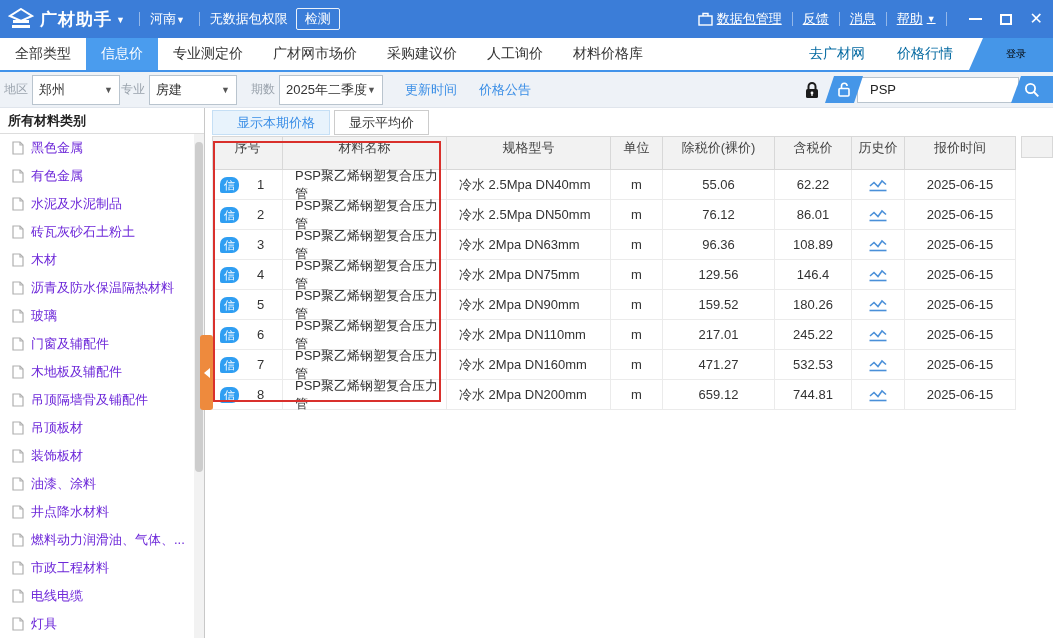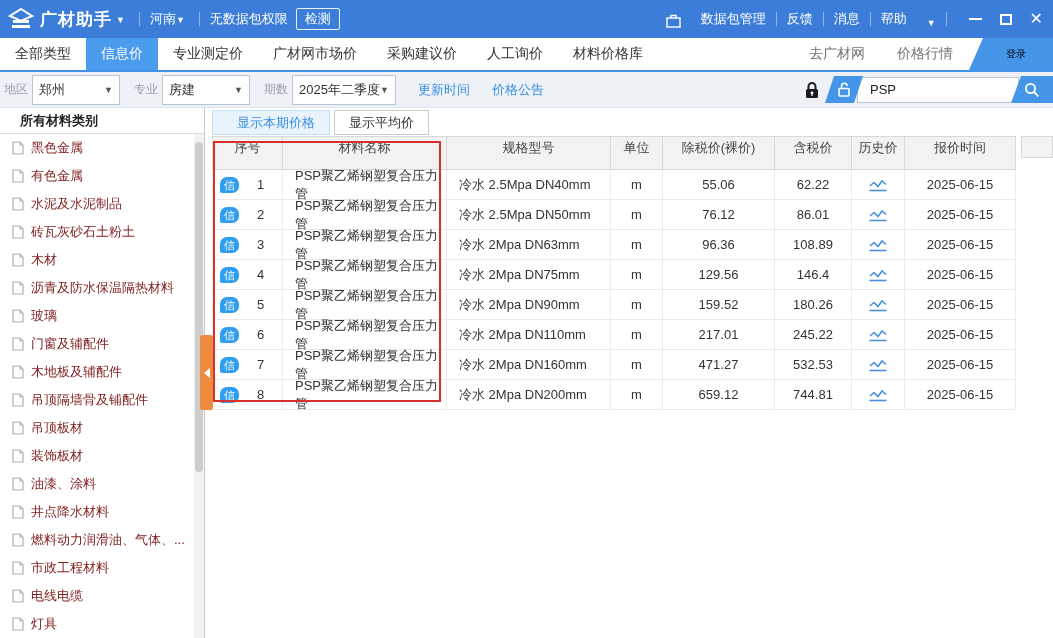--- a/index.html
+++ b/index.html
@@ -7,53 +7,53 @@
   .app{position:relative;width:1053px;height:638px;overflow:hidden;background:#fff;}
 
   
   .topbar{height:38px;background:#3b7dd8;display:flex;align-items:center;color:#fff;padding:0 10px 0 8px;}
   .brand{font-size:17px;font-weight:bold;margin:0 4px 0 6px;letter-spacing:1px;}
   .caret{font-size:9px;margin:2px 4px 0 0;}
   .tb-sep{width:1px;height:14px;background:rgba(255,255,255,.45);margin:0 10px;}
   .tb-text{font-size:13px;}
   .check-btn{font-size:13px;border:1px solid rgba(255,255,255,.9);padding:1px 8px;margin-left:8px;border-radius:2px;cursor:pointer;}
   .tb-right{margin-left:auto;display:flex;align-items:center;}
-  .tb-item{font-size:13px;display:flex;align-items:flex-end;gap:20px;}
+  .tb-item{font-size:13px;display:flex;align-items:center;gap:4px;text-decoration:underline;}
   .win-btns{display:flex;align-items:center;gap:18px;margin-left:12px;}
   .win-min{width:13px;height:2px;background:#fff;}
   .win-max{width:12px;height:11px;border:2px solid #fff;}
   .win-close{font-size:16px;line-height:1;}
 
   
   .navbar{height:34px;background:#fff;display:flex;align-items:stretch;border-bottom:2px solid #4293ea;}
   .nav-item{font-size:14px;color:#333;display:flex;align-items:center;padding:0 15px;cursor:pointer;}
   .nav-active{background:#4a9cee;color:#fff;}
   .nav-right{margin-left:auto;display:flex;align-items:stretch;}
-  .nav-link{font-size:14px;color:#737373;display:flex;align-items:center;padding:0 16px;cursor:pointer;}
+  .nav-link{font-size:14px;color:#0369a1;display:flex;align-items:center;padding:0 16px;cursor:pointer;}
   .login-btn{width:84px;background:#4596e8;color:#000000;font-size:10px;display:flex;align-items:center;justify-content:center;clip-path:polygon(14px 0,100% 0,100% 100%,0 100%);padding-left:10px;cursor:pointer;}
 
   
   .filterbar{height:36px;background:#eef2f7;display:flex;align-items:center;border-bottom:1px solid #e0e5ec;}
   .f-label{font-size:12px;color:#9aa3ad;margin:0 4px;}
   .f-select{height:30px;background:#fff;border:1px solid #b9c4ce;display:flex;align-items:center;justify-content:space-between;font-size:13px;color:#333;padding:0 6px;cursor:pointer;}
   .f-select .caret{color:#555;margin:0;}
   .w88{width:88px;} .w104{width:104px;}
   .f-link{font-size:13px;color:#3a8ee6;margin-left:22px;cursor:pointer;}
   .search-zone{margin-left:auto;display:flex;align-items:center;height:36px;}
   .lock-black{margin-right:5px;display:flex;align-items:center;}
   .para{width:38px;height:27px;background:#4596e8;display:flex;align-items:center;justify-content:center;}
   .para-lock{clip-path:polygon(9px 0,100% 0,calc(100% - 9px) 100%,0 100%);margin-right:-6px;position:relative;z-index:2;}
   .search-input{width:162px;height:26px;border:1px solid #b9c4ce;background:#fff;font-size:13px;color:#222;padding:0 6px 0 12px;outline:none;}
   .para-search{width:42px;clip-path:polygon(10px 0,100% 0,100% 100%,0 100%);margin-left:-8px;cursor:pointer;}
 
   
   .body-row{display:flex;height:530px;position:relative;}
   .sidebar{width:205px;border-right:1px solid #c8c8c8;position:relative;background:#fff;overflow:hidden;}
-  .side-title{height:26px;line-height:26px;font-size:13px;font-weight:bold;color:#222;padding-left:20px;border-bottom:1px solid #ddd;}
-  .side-item{height:28px;display:flex;align-items:center;gap:7px;padding-left:12px;font-size:13px;color:#7f1d1d;cursor:pointer;}
+  .side-title{height:26px;line-height:26px;font-size:13px;font-weight:bold;color:#222;padding-left:8px;border-bottom:1px solid #ddd;}
+  .side-item{height:28px;display:flex;align-items:center;gap:7px;padding-left:12px;font-size:13px;color:#6d28d9;cursor:pointer;}
   .doc-ic{display:flex;align-items:center;}
   .scroll-track{position:absolute;right:0;top:26px;bottom:0;width:10px;background:#f2f2f2;}
   .scroll-thumb{position:absolute;left:1px;top:8px;width:8px;height:330px;background:#cdcdcd;border-radius:4px;}
   .collapse-handle{position:absolute;left:200px;top:227px;width:13px;height:75px;background:#ee8a3d;border-radius:3px;z-index:5;display:flex;align-items:center;justify-content:center;cursor:pointer;}
   .collapse-arrow{width:0;height:0;border-top:5px solid transparent;border-bottom:5px solid transparent;border-right:6px solid #fff;}
 
   .main{flex:1;position:relative;padding:2px 0 0 7px;}
   .tabs{display:flex;gap:4px;}
   .tab{height:25px;line-height:24px;font-size:13px;padding:0 14px;border:1px solid #ccc;background:#fff;color:#333;cursor:pointer;}
   .tab-active{background:#e8f3fc;border-color:#c5dff5;color:#3a8ee6;padding-left:24px;}
@@ -139,21 +139,21 @@
       <span class="login-btn">登录</span>
     </div>
   </div>
 
   <div class="filterbar">
     <span class="f-label">地区</span>
     <span class="f-select w88">
         <span>郑州</span>
         <span class="caret">▼</span>
       </span>
-    <span class="f-label" style="margin-left:14px;">专业</span>
+    <span class="f-label" style="margin-left:1px;">专业</span>
     <span class="f-select w88">
         <span>房建</span>
         <span class="caret">▼</span>
       </span>
     <span class="f-label" style="margin-left:14px;">期数</span>
     <span class="f-select w104">
         <span>2025年二季度</span>
         <span class="caret">▼</span>
       </span>
     <span class="f-link">更新时间</span>

